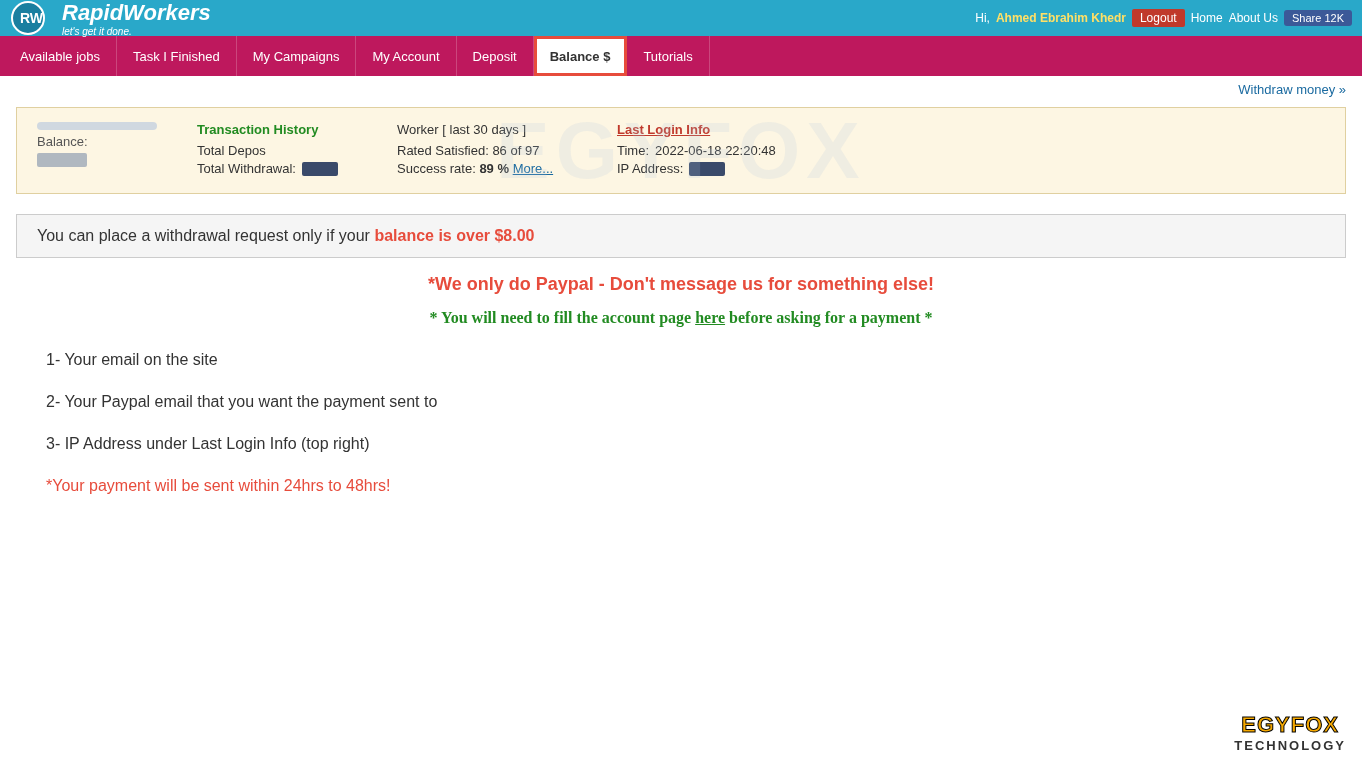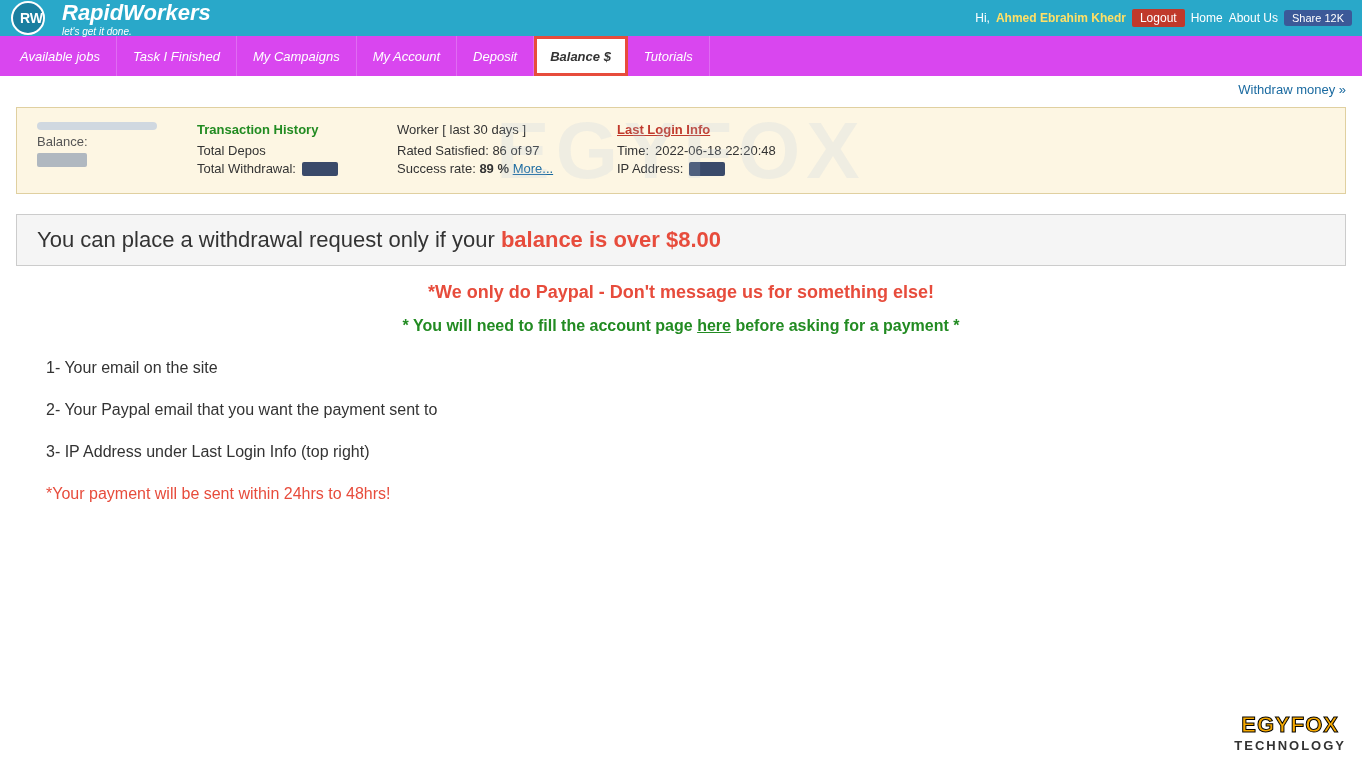--- a/index.html
+++ b/index.html
@@ -58,26 +58,25 @@
       color: #fff;
       padding: 2px 8px;
       border-radius: 3px;
       font-size: 11px;
       cursor: pointer;
       border: none;
     }
 
     
     #nav-bar {
-      background: #d946ef;
+      background: #be185d;
       display: flex;
       align-items: stretch;
       height: 40px;
       padding: 0 4px;
-      font-style: italic;
     }
     .nav-item {
       color: #fff;
       padding: 0 16px;
       display: flex;
       align-items: center;
       font-size: 13px;
       cursor: pointer;
       white-space: nowrap;
       border-right: 1px solid rgba(255,255,255,0.2);
@@ -163,40 +162,41 @@
 
     
     #main-content {
       padding: 8px 16px;
     }
 
     #notice-box {
       border: 1px solid #ccc;
       background: #f5f5f5;
       padding: 12px 20px;
-      font-size: 22px;
+      font-size: 16px;
       color: #333;
       margin-bottom: 16px;
     }
     #balance-highlight { color: #e74c3c; font-weight: bold; }
 
     #paypal-notice {
       color: #e74c3c;
       font-size: 18px;
       font-weight: bold;
       text-align: center;
       margin-bottom: 14px;
     }
 
     #account-notice {
       font-size: 16px;
       font-weight: bold;
       color: #228B22;
       text-align: center;
       margin-bottom: 24px;
+      font-family: Liberation Serif, serif;
     }
     #here-link { color: #228B22; text-decoration: underline; cursor: pointer; }
 
     #instructions {
       padding-left: 30px;
       margin-bottom: 20px;
     }
     .instruction-item {
       font-size: 16px;
       color: #333;

